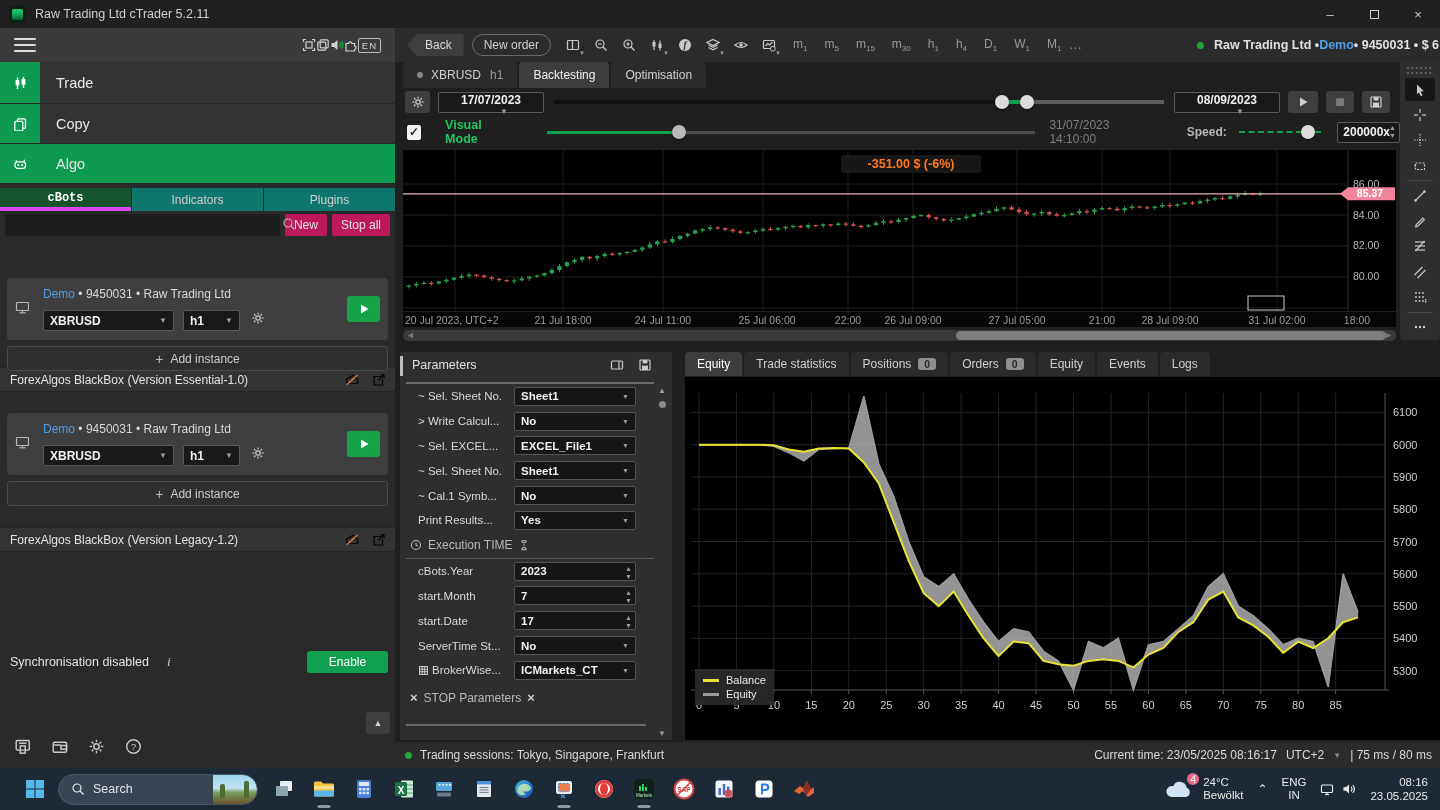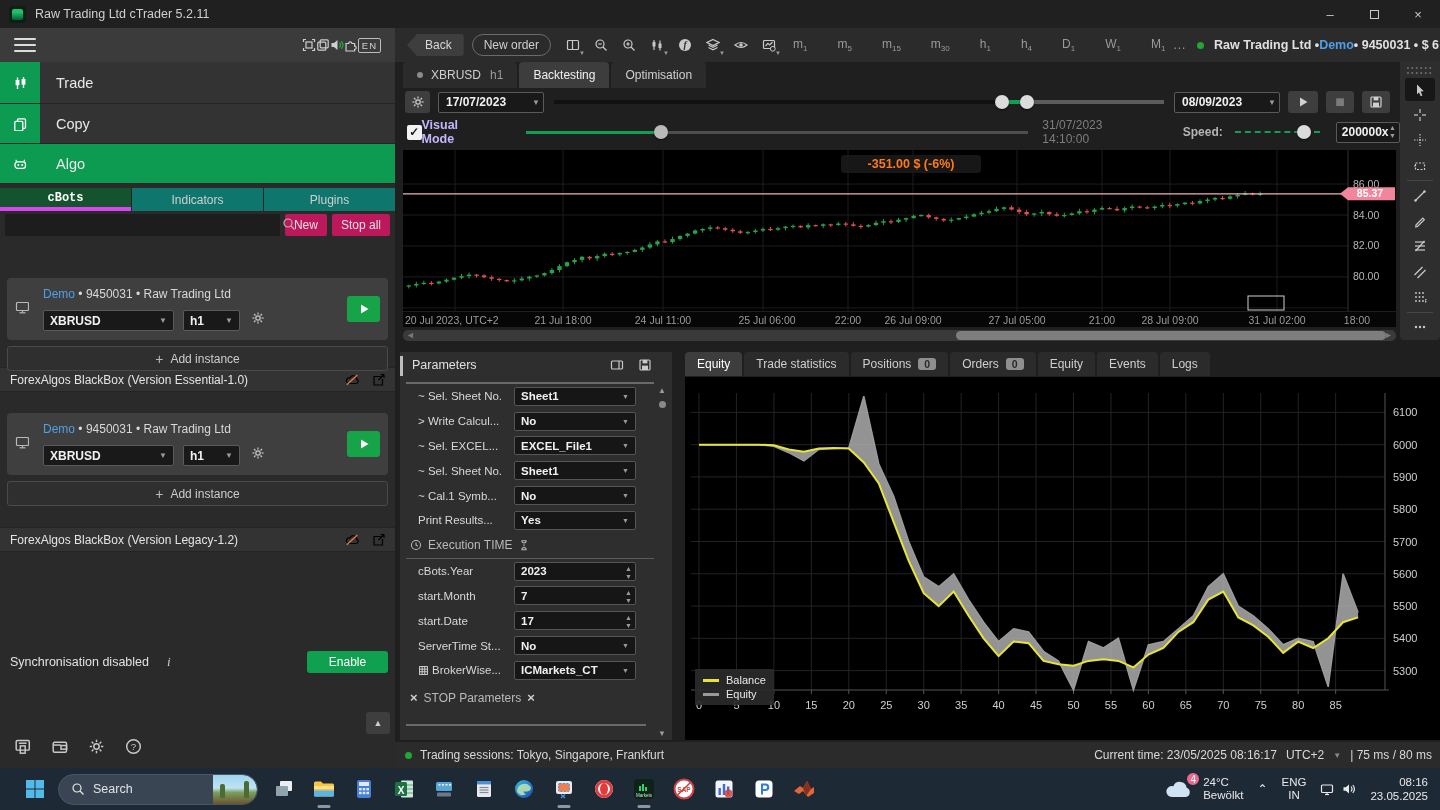--- a/index.html
+++ b/index.html
@@ -24,21 +24,21 @@
   #hamburger span { height:2px; background:#dcdcdc; border-radius:1px; }
   #head-icons { margin-left:auto; margin-right:14px; display:flex; align-items:center; color:#cfcfcf; }
   .hicon svg { display:block; }
   #lang-badge { border:1px solid #bdbdbd; border-radius:2px; color:#cfcfcf; font-size:9.5px; padding:1px 3px; letter-spacing:1px; }
   #main-toolbar { position:absolute; left:395px; top:0; width:1156px; height:34px; background:#2b2b2b; display:flex; align-items:center; }
   #back-btn { margin-left:12px; height:22px; background:#3e3e3e; color:#d8d8d8; font-size:12px; display:flex; align-items:center; padding:0 12px 0 18px; clip-path:polygon(10px 0,100% 0,100% 100%,10px 100%,0 50%); border-radius:3px; }
   #neworder-btn { margin-left:8px; height:22px; border:1px solid #6a6a6a; border-radius:11px; color:#cfcfcf; font-size:12px; display:flex; align-items:center; padding:0 11px; }
   #tb-icons { display:flex; align-items:center; margin-left:10px; gap:4px; color:#c9c9c9; }
   .tbicon { width:24px; height:24px; display:flex; align-items:center; justify-content:center; position:relative; }
   .tbicon .caret { position:absolute; right:0; bottom:1px; font-size:6px; color:#9a9a9a; }
-  #tf-list { display:flex; align-items:flex-start; margin-left:8px; gap:22px; }
+  #tf-list { display:flex; align-items:flex-start; margin-left:8px; gap:9px; }
   .tf { color:#9a9a9a; font-size:12px; padding:3px 4px; }
   .tf sub { font-size:8px; }
   #tb-more { color:#9a9a9a; font-size:12px; letter-spacing:1px; margin-left:4px; }
   #account { margin-left:auto; margin-right:10px; display:flex; align-items:center; font-size:12.5px; color:#e0e0e0; font-weight:bold; }
   #acct-dot { width:7px; height:7px; border-radius:50%; background:#21a637; margin-right:10px; }
   #acct-demo { color:#4f9fe8; }
   #acct-caret { color:#8a8a8a; font-size:9px; margin-left:8px; }
 
   
   #sidebar { left:0; top:62px; width:395px; height:706px; background:#2a2a2a; }
@@ -75,29 +75,29 @@
   #side-bottom-icons { left:0; top:664px; width:395px; height:40px; display:flex; align-items:center; gap:20px; padding-left:14px; color:#c9c9c9; }
 
   
   #bt-tabs { left:403px; top:62px; height:26px; display:flex; gap:2px; }
   .bt-tab { height:26px; display:flex; align-items:center; padding:0 14px; background:#2b2b2b; color:#cfcfcf; font-size:12px; border-radius:4px 4px 0 0; }
   .bt-tab.active { background:#3d3d3d; color:#f0f0f0; }
   #tab-dot { width:6px; height:6px; border-radius:50%; background:#8a8a8a; margin-right:8px; }
   #tab-tf { color:#9a9a9a; margin-left:9px; }
   #bt-controls { left:395px; top:88px; width:1005px; height:28px; display:flex; align-items:center; }
   .sq-btn { width:25px; height:22px; background:#3e3e3e; border-radius:3px; display:flex; align-items:center; justify-content:center; color:#d0d0d0; }
-  .date-dd { height:21px; background:#191919; border:1px solid #5a5a5a; border-radius:2px; color:#f0f0f0; font-size:12px; font-weight:bold; display:flex; align-items:center; padding:0 7px; }
+  .date-dd { height:21px; background:#191919; border:1px solid #5a5a5a; border-radius:2px; color:#f0f0f0; font-size:12px; font-weight:bold; display:flex; align-items:center; padding:0 7px;flex-direction:column; }
   .date-dd .ddcaret { font-size:8px; color:#9a9a9a; margin-left:26px; }
   #range-slider { position:relative; height:4px; border-radius:2px; margin:0 10px; flex:1; background:#141414; }
   #range-green { position:absolute; left:73.5%; width:4%; top:0; height:4px; background:#0fa050; }
   #range-rest { position:absolute; left:77.5%; right:0; top:0; height:4px; background:#5c5c5c; }
   .knob { position:absolute; top:-5px; width:14px; height:14px; border-radius:50%; background:#dcdcdc; box-shadow:0 1px 2px rgba(0,0,0,.6); }
   #vm-row { left:395px; top:118px; width:1005px; height:28px; display:flex; align-items:center; }
   #vm-check { width:15px; height:15px; background:#f2f2f2; border-radius:2px; margin-left:12px; display:flex; align-items:center; justify-content:center; color:#1a1a1a; font-size:12px; font-weight:bold; }
-  #vm-label { color:#c4b5fd; font-size:12.5px; font-weight:bold; margin-left:0; }
+  #vm-label { color:#22c55e; font-size:12.5px; font-weight:bold; margin-left:24px; }
   #vm-slider { position:relative; width:520px; height:3px; margin-left:34px; background:#4e4e4e; }
   #vm-green { position:absolute; left:0; width:27%; height:3px; background:#0fa050; }
   #vm-knob { left:calc(27% - 7px); top:-6px; background:#b9b9b9; }
   #vm-datetime { color:#7d7d7d; font-size:12px; margin-left:14px; }
   #speed-label { color:#b5b5b5; font-size:12px; font-weight:bold; margin-left:34px; }
   #speed-slider { position:relative; width:88px; height:0; margin-left:12px; border-top:2px dashed #0fa050; }
   #speed-knob { left:62px; top:-8px; }
   #speed-spin { margin-left:16px; width:66px; height:21px; background:#191919; border:1px solid #5a5a5a; border-radius:2px; color:#f0f0f0; font-size:12px; font-weight:bold; display:flex; align-items:center; padding:0 5px; position:relative; }
   .spin-arrows { position:absolute; right:3px; top:1px; display:flex; flex-direction:column; line-height:8px; font-size:7px; color:#9a9a9a; }
 

